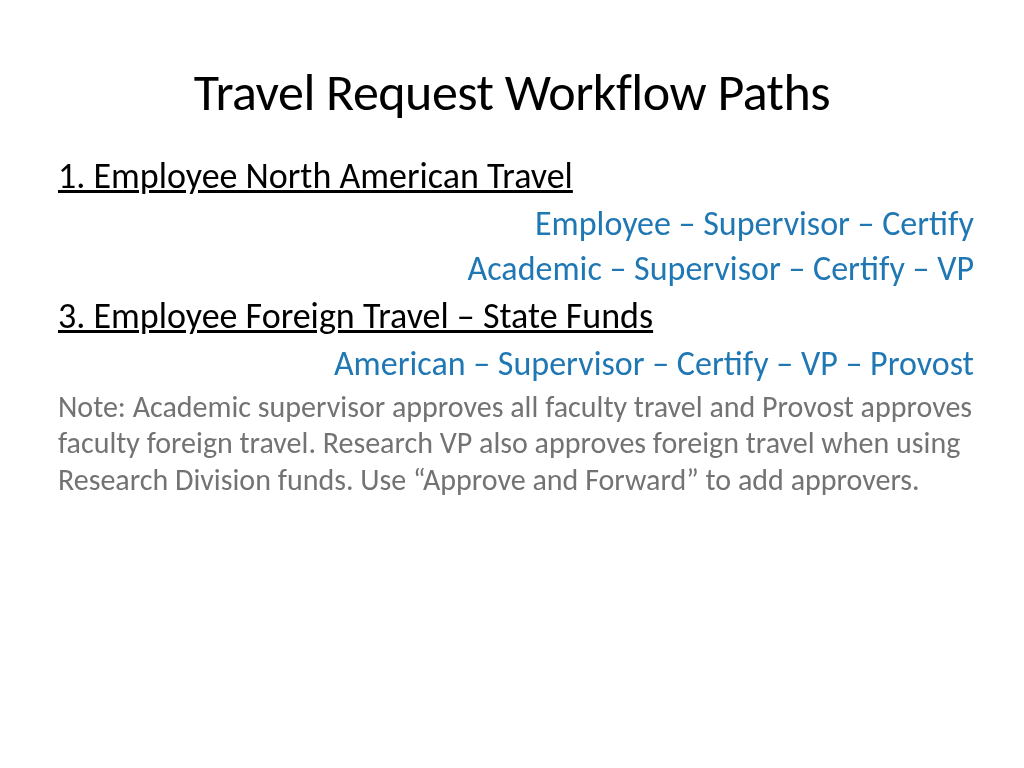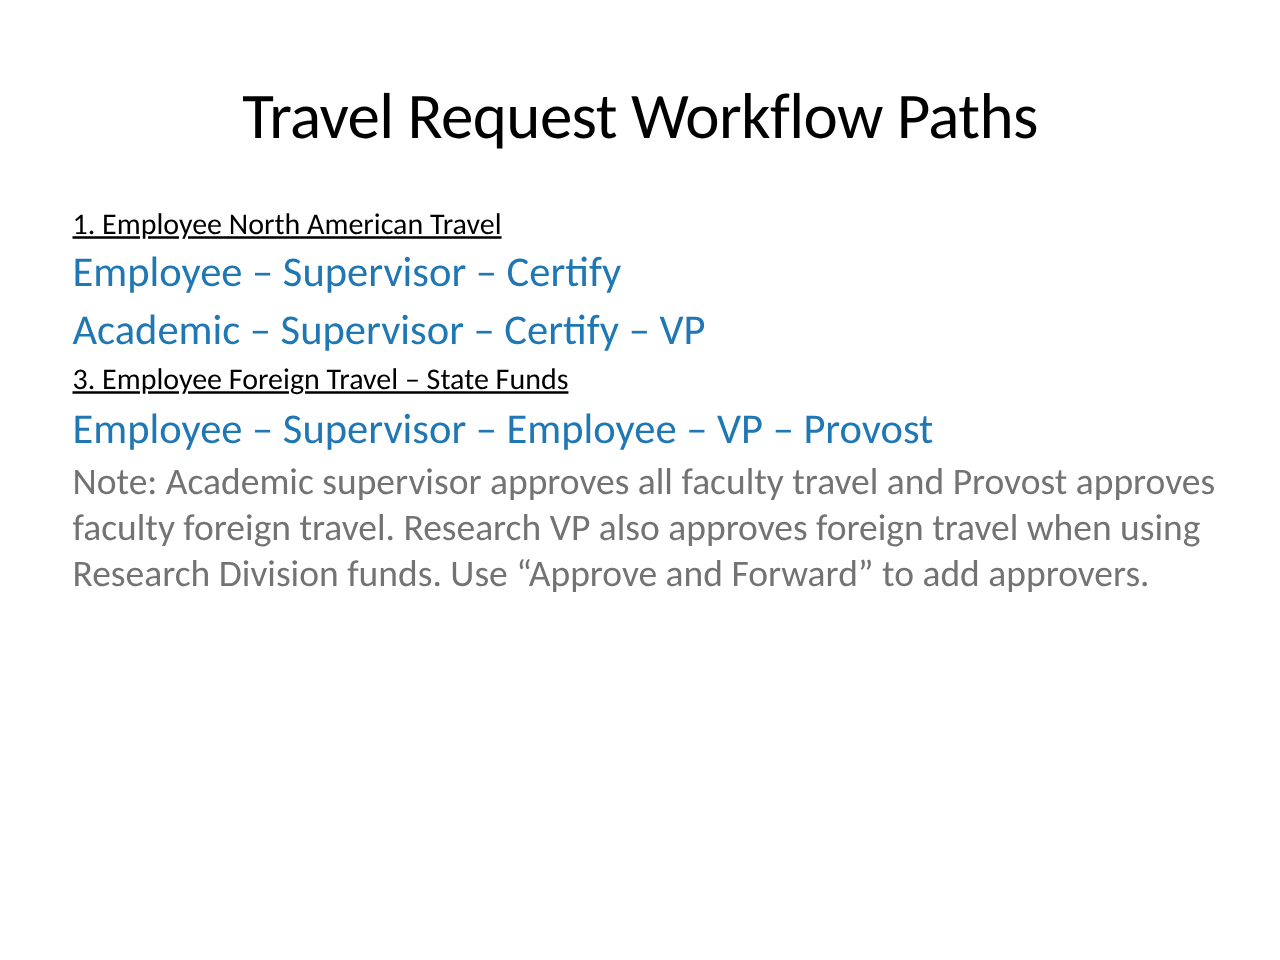--- a/index.html
+++ b/index.html
@@ -9,49 +9,50 @@
       background: #ffffff;
       font-family: Calibri, "Segoe UI", Arial, sans-serif;
       color: #000000;
       padding: 60px 50px 40px 50px;
       overflow: hidden;
     }
     .title {
       font-size: 52px;
       font-weight: 400;
       text-align: center;
-      margin-bottom: 40px;
+      margin-bottom: 28px;
       letter-spacing: -0.5px;
     }
     .content {
       padding-left: 8px;
     }
     .heading {
-      font-size: 24px;
+      font-size: 36px;
       text-decoration: underline;
       color: #000000;
       line-height: 1.35;
     }
     .path {
       font-size: 34px;
       color: #1f77b4;
       line-height: 1.35;
+      text-align: right;
     }
     .note {
       font-size: 30px;
       color: #737373;
       line-height: 1.22;
       margin-top: 2px;
     }
   </style>
 </head>
 <body>
 
 <h1 class="title">Travel Request Workflow Paths</h1>
 
 <div class="content">
   <div class="heading">1. Employee North American Travel</div>
   <div class="path">Employee – Supervisor – Certify</div>
   <div class="path">Academic – Supervisor – Certify – VP</div>
   <div class="heading">3. Employee Foreign Travel – State Funds</div>
-  <div class="path">Employee – Supervisor – Employee – VP – Provost</div>
+  <div class="path">American – Supervisor – Certify – VP – Provost</div>
   <div class="note">Note: Academic supervisor approves all faculty travel and Provost approves faculty foreign travel. Research VP also approves foreign travel when using  Research Division funds.  Use “Approve and Forward” to add approvers.</div>
 </div>
 
 </body></html>

